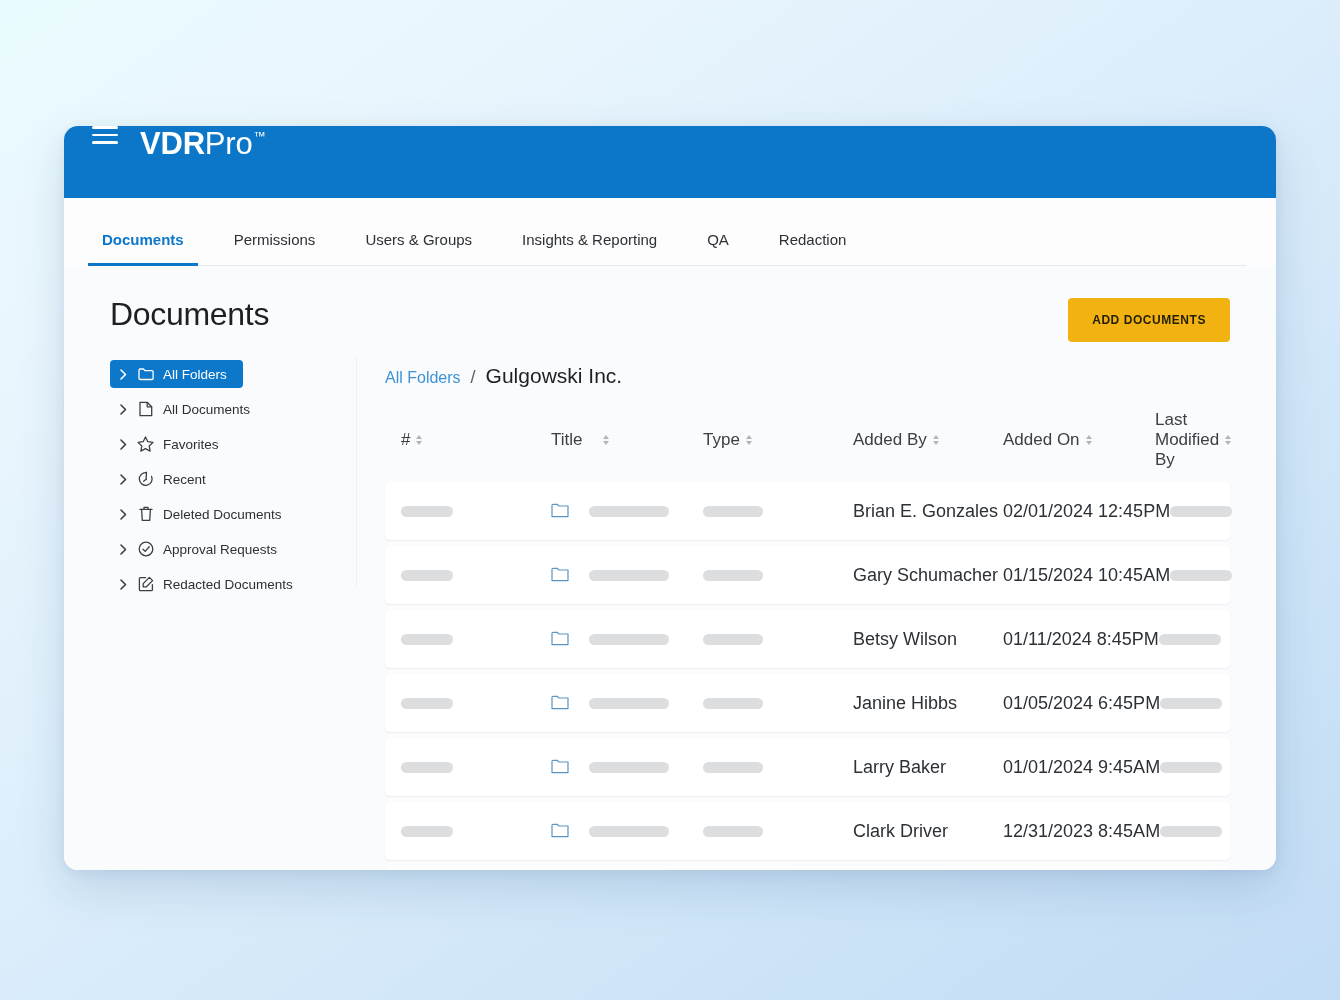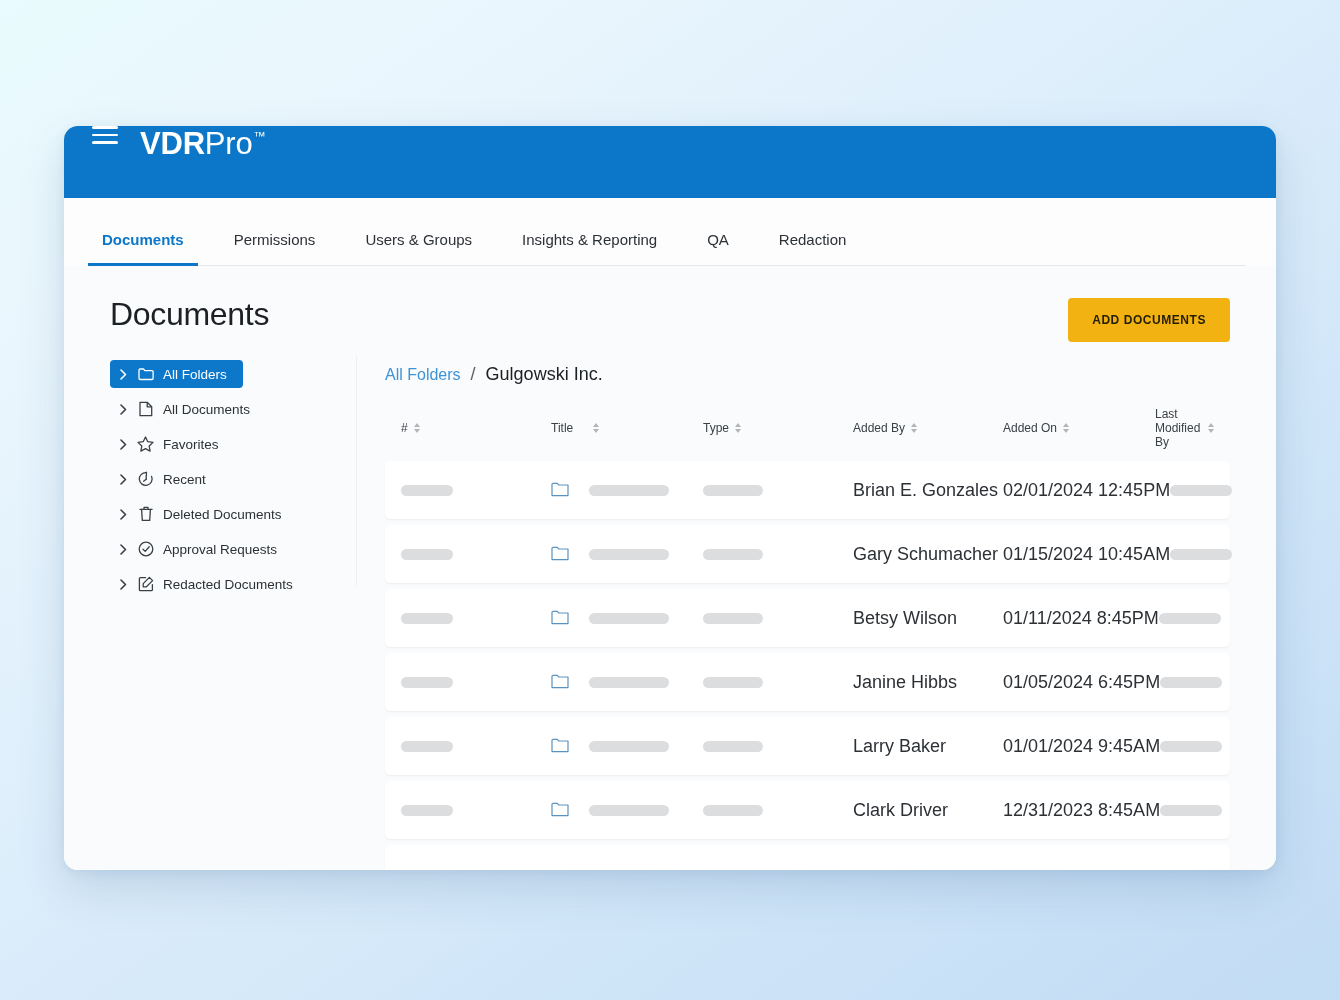--- a/index.html
+++ b/index.html
@@ -214,34 +214,34 @@
     padding-top: 8px;
   }
   .crumb-link {
     color: #3d93d6;
     font-size: 16px;
     cursor: pointer;
   }
   .crumb-sep { color: #5b6166; font-size: 18px; }
   .crumb-current {
     color: #1c2024;
-    font-size: 18px;
+    font-size: 21px;
   }
 
   
   .table {
     margin-top: 22px;
   }
   .thead {
     display: flex;
     align-items: center;
     padding: 0 16px 12px 16px;
   }
   .th {
-    font-size: 12px;
+    font-size: 17px;
     color: #3a4046;
     display: flex;
     align-items: center;
     gap: 6px;
     cursor: pointer;
   }
   .sorter {
     display: inline-flex;
     flex-direction: column;
     gap: 2px;

